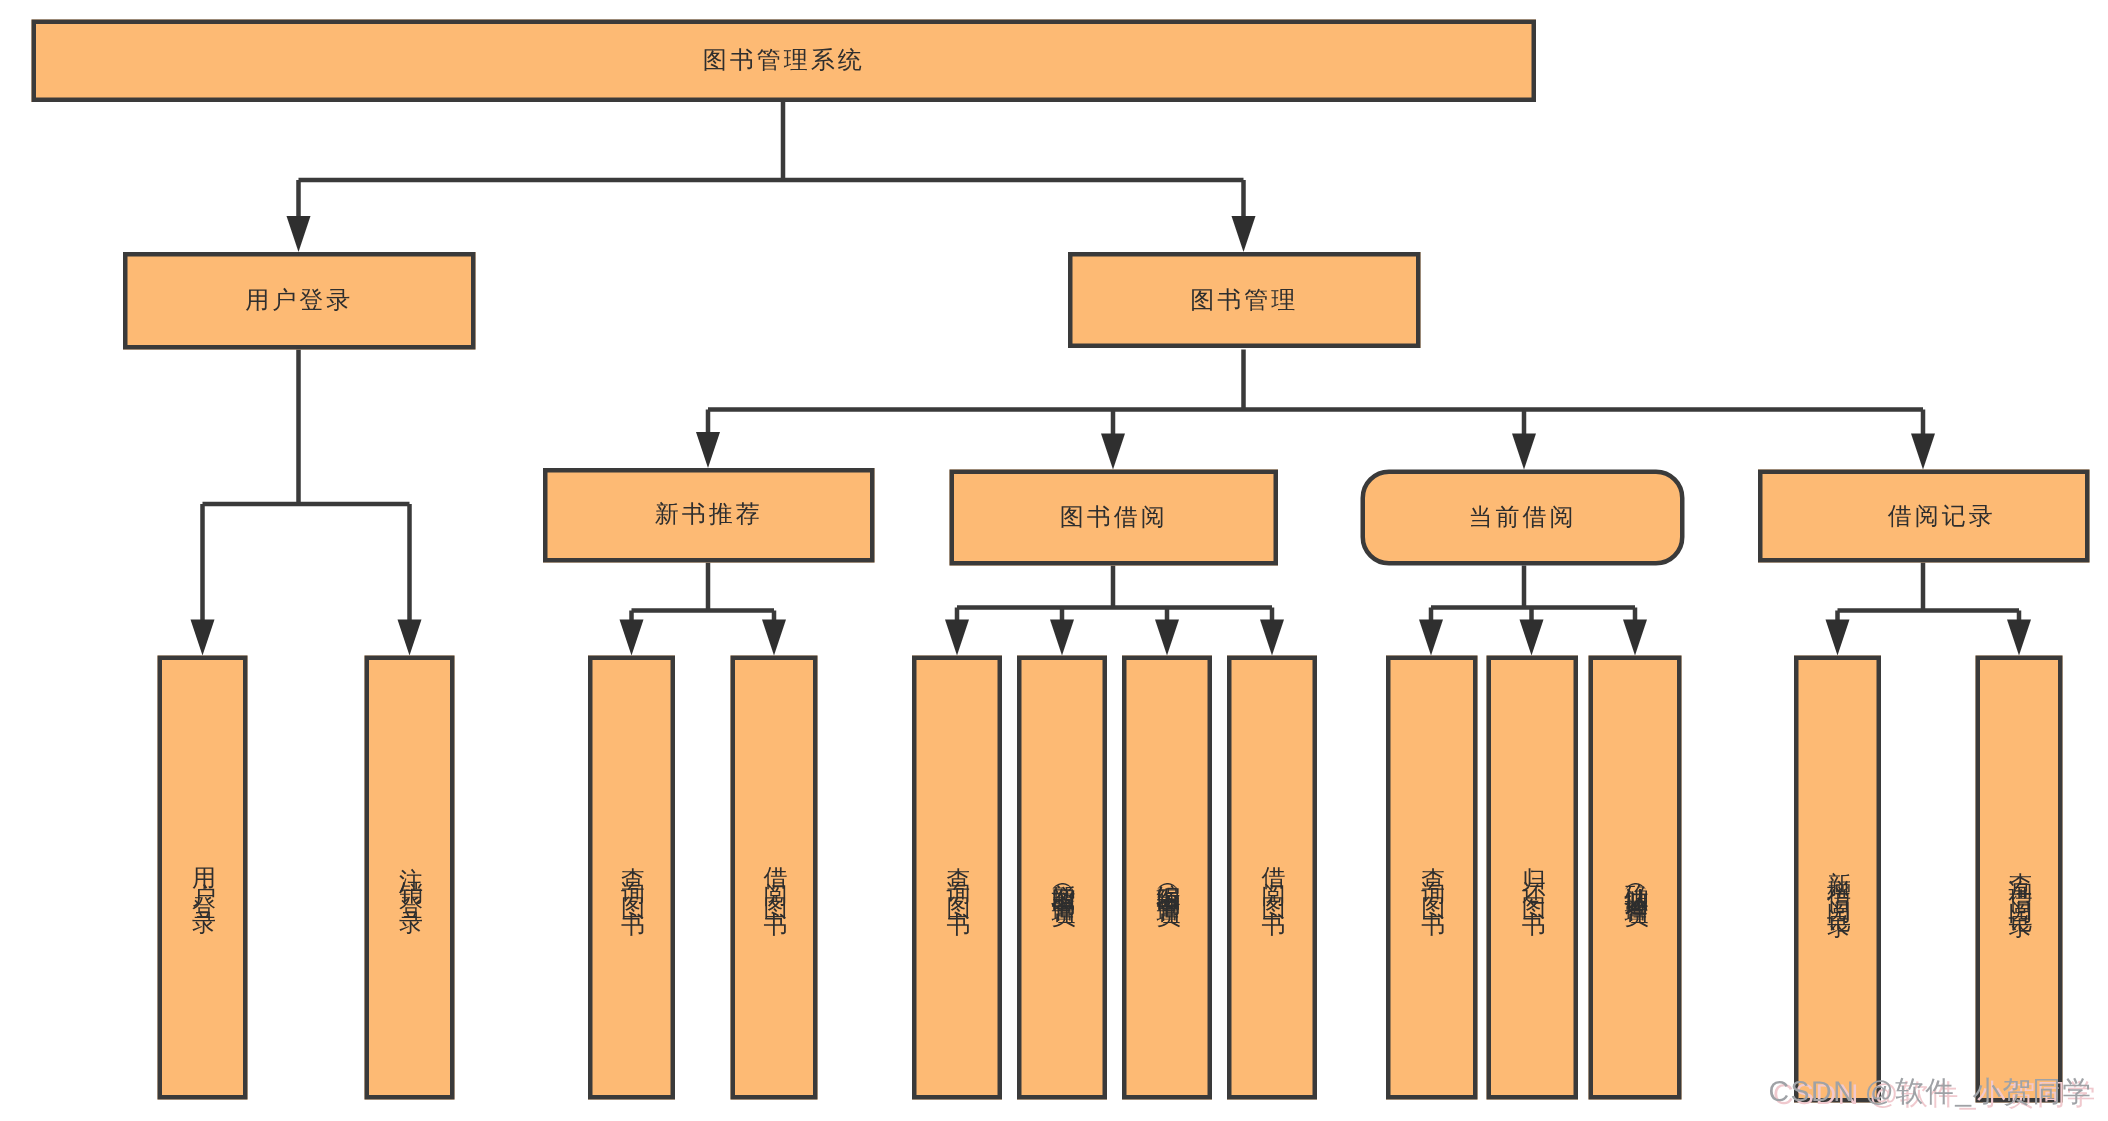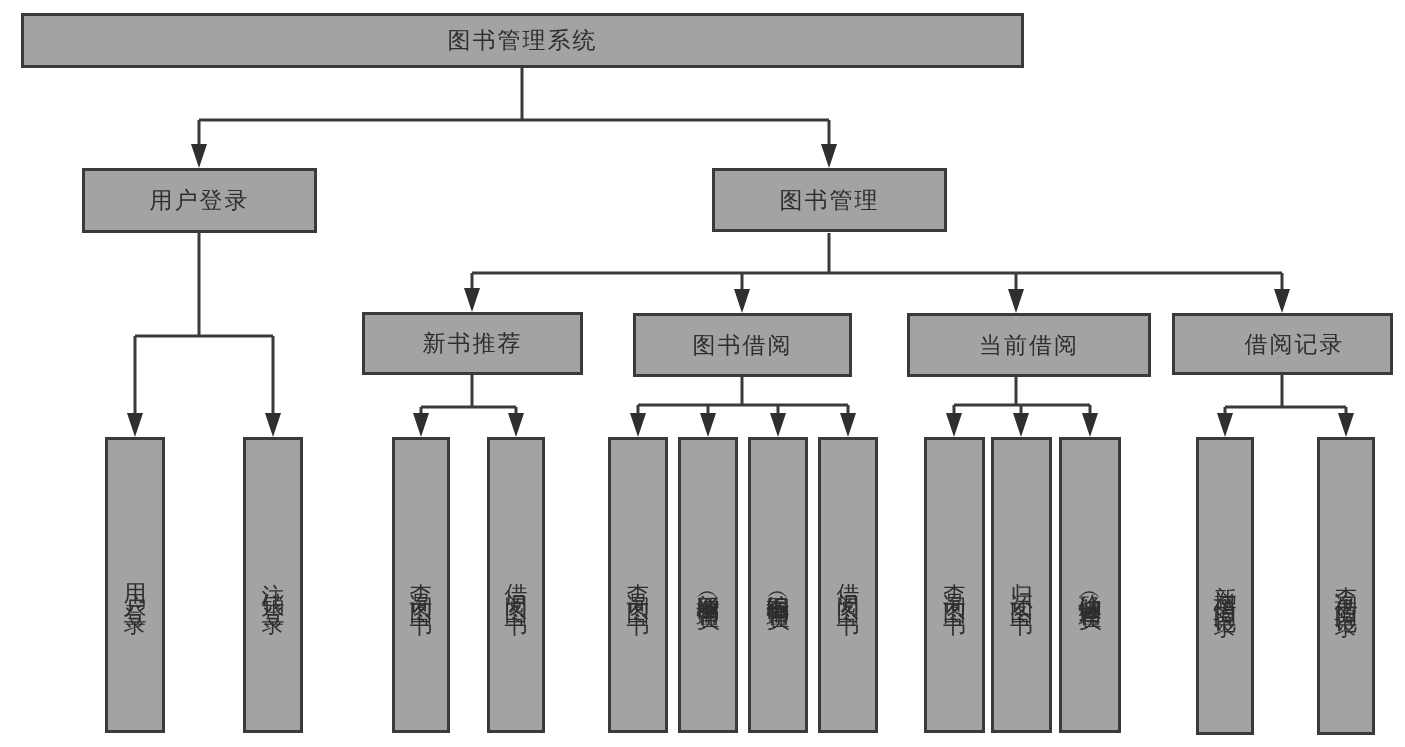--- a/index.html
+++ b/index.html
@@ -14,26 +14,26 @@
   .wires {
     position: absolute;
     left: 0; top: 0;
     width: 1405px; height: 747px;
     z-index: 1;
   }
   .node {
     position: absolute;
     box-sizing: border-box;
     border: 3px solid #3a3a3a;
-    background: #a3a3a3;
+    background: #fdba74;
     color: #2e2e2e;
     display: flex;
     align-items: center;
     justify-content: center;
-    font-size: 23px;
+    font-size: 16px;
     letter-spacing: 2px;
     z-index: 2;
     white-space: nowrap;
   }
   .leaf {
     writing-mode: vertical-rl;
     text-orientation: mixed;
     white-space: normal;
     line-height: 1;
   }
@@ -100,35 +100,36 @@
     </g>
   </svg>
 
   <div class="node" style="left:21px; top:13px; width:1003px; height:55px;">图书管理系统</div>
 
   <div class="node" style="left:82px; top:168px; width:235px; height:65px;">用户登录</div>
   <div class="node" style="left:712px; top:168px; width:235px; height:64px;">图书管理</div>
 
   <div class="node" style="left:633px; top:313px; width:219px; height:64px;">图书借阅</div>
   <div class="node" style="left:362px; top:312px; width:221px; height:63px;">新书推荐</div>
-  <div class="node" style="left:907px; top:313px; width:244px; height:64px;">当前借阅</div>
+  <div class="node" style="left:907px; top:313px; width:216px; height:64px;border-radius:19px;">当前借阅</div>
   <div class="node" style="left:1172px; top:313px; width:221px; height:62px;padding-left:24px;">借阅记录</div>
 
   <div class="node leaf ls4" style="left:105px; top:437px; width:60px; height:296px;">用户登录</div>
   <div class="node leaf ls4" style="left:243px; top:437px; width:60px; height:296px;">注销登录</div>
 
   <div class="node leaf ls4" style="left:392px; top:437px; width:58px; height:296px;">查询图书</div>
   <div class="node leaf ls4" style="left:487px; top:437px; width:58px; height:296px;">借阅图书</div>
 
   <div class="node leaf ls4" style="left:608px; top:437px; width:60px; height:296px;">查询图书</div>
   <div class="node leaf ls9" style="left:678px; top:437px; width:60px; height:296px;">新增图书（管理员）</div>
   <div class="node leaf ls9" style="left:748px; top:437px; width:60px; height:296px;">编辑图书（管理员）</div>
   <div class="node leaf ls4" style="left:818px; top:437px; width:60px; height:296px;">借阅图书</div>
 
   <div class="node leaf ls4" style="left:924px; top:437px; width:61px; height:296px;">查询图书</div>
   <div class="node leaf ls4" style="left:991px; top:437px; width:61px; height:296px;">归还图书</div>
   <div class="node leaf ls9" style="left:1059px; top:437px; width:62px; height:296px;">确认归还（管理员）</div>
 
   <div class="node leaf ls6" style="left:1196px; top:437px; width:58px; height:298px;">新增借阅记录</div>
   <div class="node leaf ls6" style="left:1317px; top:437px; width:58px; height:298px;">查询借阅记录</div>
 
+  <div class="watermark">CSDN @软件_小贺同学</div>
 
 </div>
 
 </body></html>

